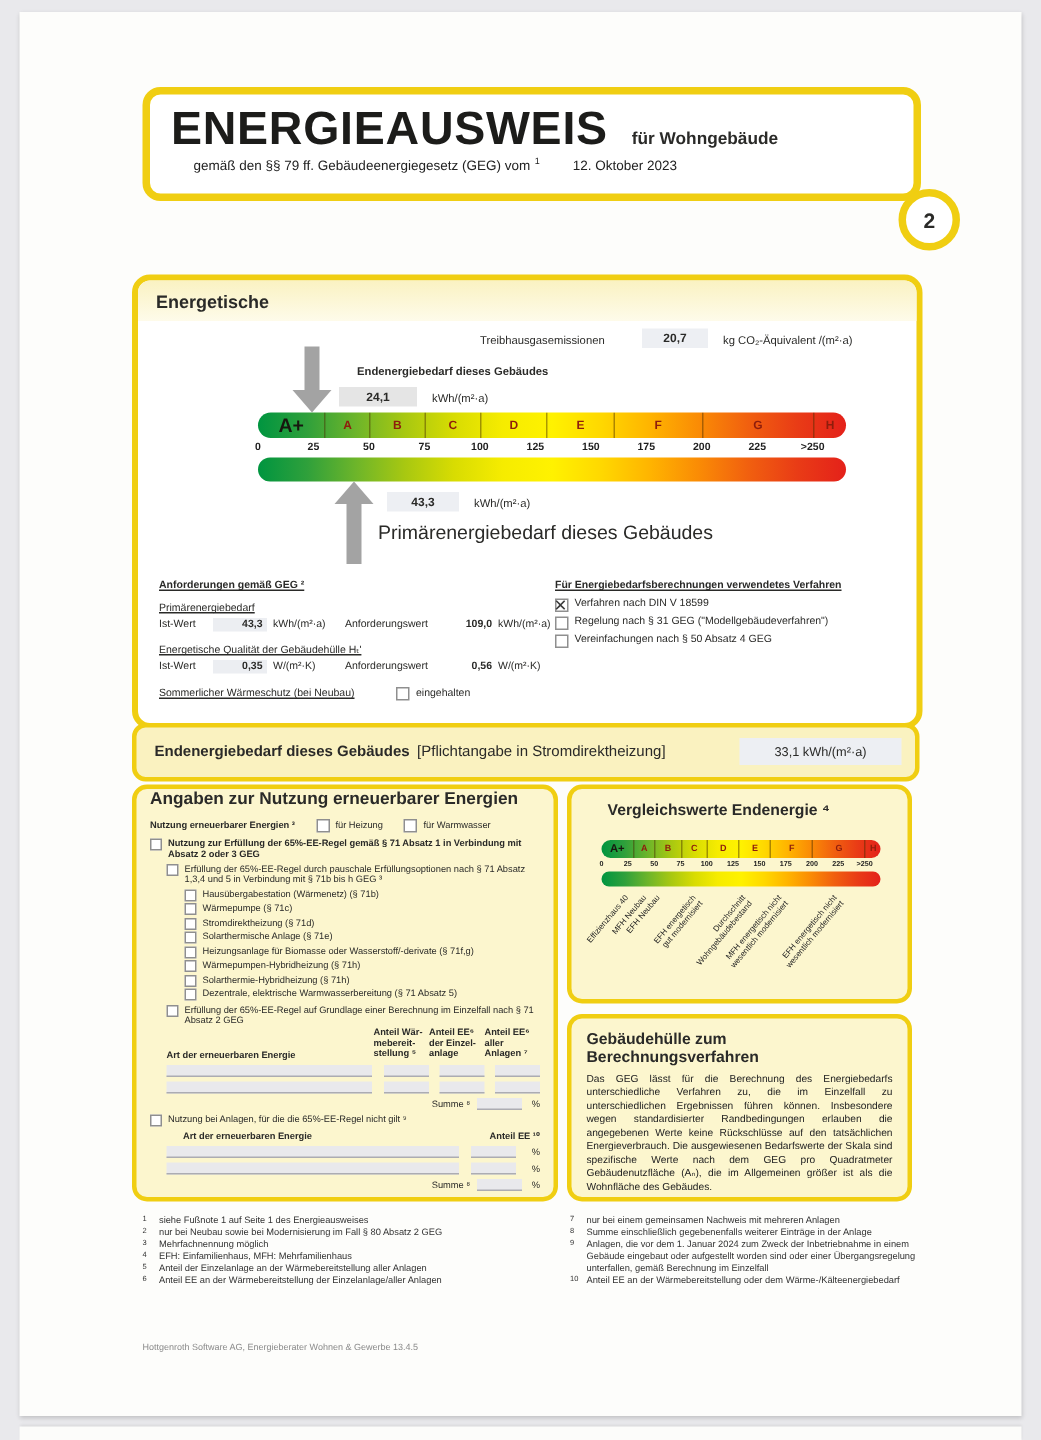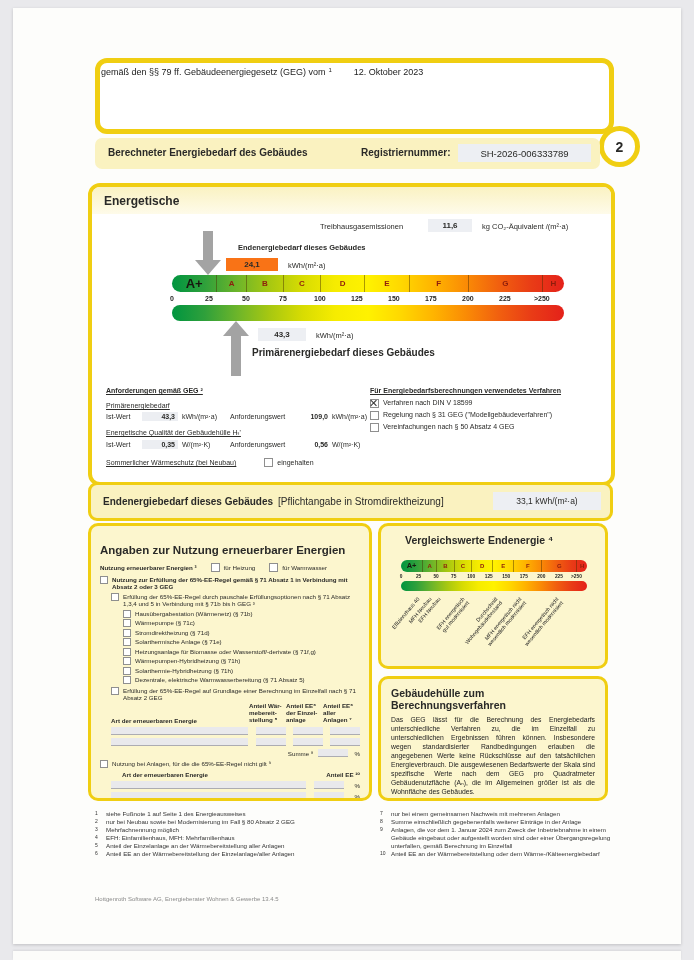--- a/index.html
+++ b/index.html
@@ -11,21 +11,21 @@
     -webkit-font-smoothing:antialiased;
   }
   .page{position:absolute;left:13px;top:8px;width:668px;height:936px;background:#fdfdfb;box-shadow:0 1px 3px rgba(0,0,0,.18);}
   .page2{position:absolute;left:13px;top:951px;width:668px;height:9px;background:#fcfcfa;box-shadow:0 -1px 2px rgba(0,0,0,.08);}
 
   
   .header-box{position:absolute;left:82px;top:50px;width:509px;height:66px;border:5px solid #F0CE12;border-radius:12px;background:#fff;}
   .hb-row{display:flex;align-items:flex-end;padding:7px 0 0 14px;}
   .hb-title{font-size:31px;font-weight:bold;line-height:1;letter-spacing:.5px;color:#1c1c1a;}
   .hb-suffix{font-size:11.5px;font-weight:bold;margin:0 0 2px 16px;}
-  .hb-sub{display:flex;font-size:9px;margin:4px 0 0 1px;color:#222;}
+  .hb-sub{display:flex;font-size:9px;margin:4px 0 0 29px;color:#222;}
   .hb-sub sup{font-size:6px;margin-left:3px;}
   .hb-date{margin-left:22px;}
 
   .page-badge{position:absolute;left:586px;top:118px;width:31px;height:31px;border:5px solid #F0CE12;border-radius:50%;background:#fff;
     display:flex;align-items:center;justify-content:center;font-size:14px;font-weight:bold;}
 
   .sec-bar{position:absolute;left:82px;top:130px;width:505px;height:31px;background:#FAF2C0;border-radius:7px;}
   .sb-title{position:absolute;left:13px;top:9px;font-size:10px;font-weight:bold;}
   .sb-reg{position:absolute;left:266px;top:9px;font-size:10px;font-weight:bold;}
   .sb-val{position:absolute;left:363px;top:6px;width:133px;height:18px;background:#EDEFF3;font-size:9.5px;
@@ -34,27 +34,27 @@
   
   .sec-energie{position:absolute;left:75px;top:175px;width:519px;height:295px;border:4px solid #F0CE12;border-radius:12px;background:#fff;}
   .sec-title-strip{position:absolute;left:0;top:0;right:0;height:27px;background:linear-gradient(#FAF2C2,#FEFBEA);border-radius:8px 8px 0 0;}
   .sec-title{position:absolute;left:12px;top:7px;font-size:12px;font-weight:bold;}
   .ghg-label{position:absolute;left:228px;top:35px;font-size:7.5px;}
   .ghg-box{position:absolute;left:336px;top:32px;width:44px;height:13px;background:#EDEFF3;font-size:8px;font-weight:bold;
     display:flex;align-items:center;justify-content:center;}
   .ghg-unit{position:absolute;left:390px;top:35px;font-size:7.5px;}
 
   .mk-top-label{position:absolute;left:146px;top:56px;font-size:7.5px;font-weight:bold;}
-  .mk-top-box{position:absolute;left:134px;top:71px;width:52px;height:13px;background:#f97316;font-size:8px;font-weight:bold;
+  .mk-top-box{position:absolute;left:134px;top:71px;width:52px;height:13px;background:#e5e5e5;font-size:8px;font-weight:bold;
     display:flex;align-items:center;justify-content:center;}
   .mk-top-unit{position:absolute;left:196px;top:74px;font-size:7.5px;}
   .mk-bot-box{position:absolute;left:166px;top:141px;width:48px;height:13px;background:#EDEFF3;font-size:8px;font-weight:bold;
     display:flex;align-items:center;justify-content:center;}
   .mk-bot-unit{position:absolute;left:224px;top:144px;font-size:7.5px;}
-  .mk-bot-label{position:absolute;left:160px;top:160px;font-size:10px;font-weight:bold;}
+  .mk-bot-label{position:absolute;left:160px;top:160px;font-size:13px;font-weight:normal;}
 
   #big-scale{position:absolute;left:80px;top:88px;width:392px;}
   .scale-letters{position:relative;height:17px;border-radius:9px;overflow:hidden;}
   .scale-seg{position:absolute;top:0;bottom:0;box-sizing:border-box;}
   .scale-letter{position:absolute;left:0;right:0;top:5px;text-align:center;font-size:8px;font-weight:bold;color:#8E1D0C;line-height:1;}
   .scale-letter.big{font-size:13px;top:2px;color:#17170f;}
   .scale-ticks{position:relative;height:13px;}
   .scale-tick{position:absolute;top:3px;transform:translateX(-50%);font-size:7px;font-weight:bold;color:#1e1e1e;white-space:nowrap;}
   .scale-gradient{height:16px;border-radius:9px;}
 
@@ -89,21 +89,21 @@
   
   .end-bar{position:absolute;left:75px;top:474px;width:519px;height:33px;border:3px solid #F0CE12;border-radius:9px;background:#FAF2C0;
     display:flex;align-items:center;}
   .eb-label{font-weight:bold;font-size:10px;margin-left:12px;}
   .eb-bracket{font-size:10px;margin-left:5px;}
   .eb-value{position:absolute;right:9px;top:7px;width:108px;height:18px;background:#EDEFF3;font-size:8.5px;
     display:flex;align-items:center;justify-content:center;}
 
   
   .ang-box{position:absolute;left:75px;top:515px;width:284px;height:278px;border:3px solid #F0CE12;border-radius:10px;background:#FCF6CE;
-    box-sizing:border-box;padding:18px 9px 4px;overflow:hidden;font-size:6.2px;line-height:1.15;}
+    box-sizing:border-box;padding:1px 9px 4px;overflow:hidden;font-size:6.2px;line-height:1.15;}
   .ang-title{font-size:11.5px;font-weight:bold;margin-bottom:6px;}
   .ang-head{display:flex;align-items:center;margin-bottom:4px;}
   .ang-head .hl{font-weight:bold;margin-right:14px;}
   .ang-head .hcb{display:flex;align-items:center;margin-right:14px;}
   .cb-row{display:flex;align-items:flex-start;margin:2.5px 0;}
   .cb-row .cb{width:6px;height:6px;margin-top:0;}
   .lvl1{margin-left:11px;}
   .lvl2{margin-left:23px;margin-top:1.5px;margin-bottom:1.5px;}
   .ee-table{margin:2px 0 3px 11px;}
   .t1-head{display:flex;align-items:flex-end;margin-bottom:1px;}
@@ -147,43 +147,42 @@
   .fn-item{display:flex;}
   .fn-num{width:11px;flex:none;font-size:5px;position:relative;top:0;}
   .doc-footer{position:absolute;left:82px;top:888px;font-size:6px;color:#8a8a8a;}
 </style>
 </head>
 <body>
 
 <div class="page">
 
   <div class="header-box">
+    <div class="hb-row">
+      <span class="hb-title">ENERGIEAUSWEIS</span>
+      <span class="hb-suffix">für Wohngebäude</span>
+    </div>
     <div class="hb-sub">
       <span>gemäß den §§ 79 ff. Gebäudeenergiegesetz (GEG) vom</span>
       <sup>1</sup>
       <span class="hb-date">12. Oktober 2023</span>
     </div>
   </div>
 
   <div class="page-badge">
     <span>2</span>
   </div>
 
-  <div class="sec-bar">
-    <span class="sb-title">Berechneter Energiebedarf des Gebäudes</span>
-    <span class="sb-reg">Registriernummer:</span>
-    <span class="sb-val">SH-2026-006333789</span>
-  </div>
 
   <div class="sec-energie">
     <div class="sec-title-strip"></div>
     <div class="sec-title">Energetische</div>
 
     <span class="ghg-label">Treibhausgasemissionen</span>
-    <span class="ghg-box">11,6</span>
+    <span class="ghg-box">20,7</span>
     <span class="ghg-unit">kg CO₂-Äquivalent /(m²·a)</span>
 
     <span class="mk-top-label">Endenergiebedarf dieses Gebäudes</span>
     <span class="mk-top-box">24,1</span>
     <span class="mk-top-unit">kWh/(m²·a)</span>
 
     <div id="big-scale">
       <div class="arrow" id="arrow-down" style="left: calc(9.09434% - 13px);">
         <div class="shaft"></div>
           <div class="head-down"></div>

